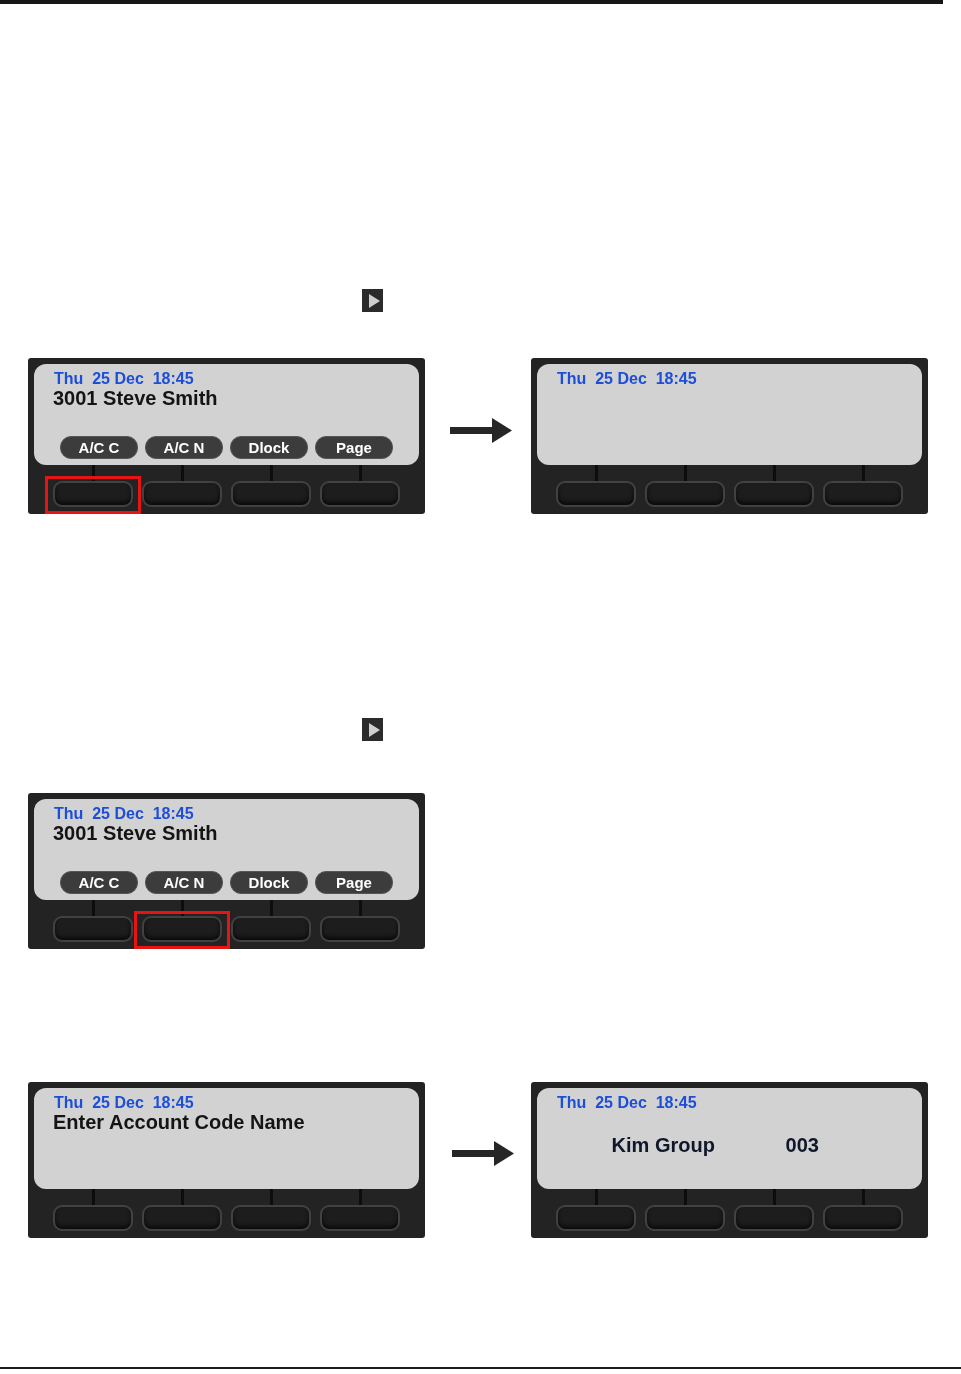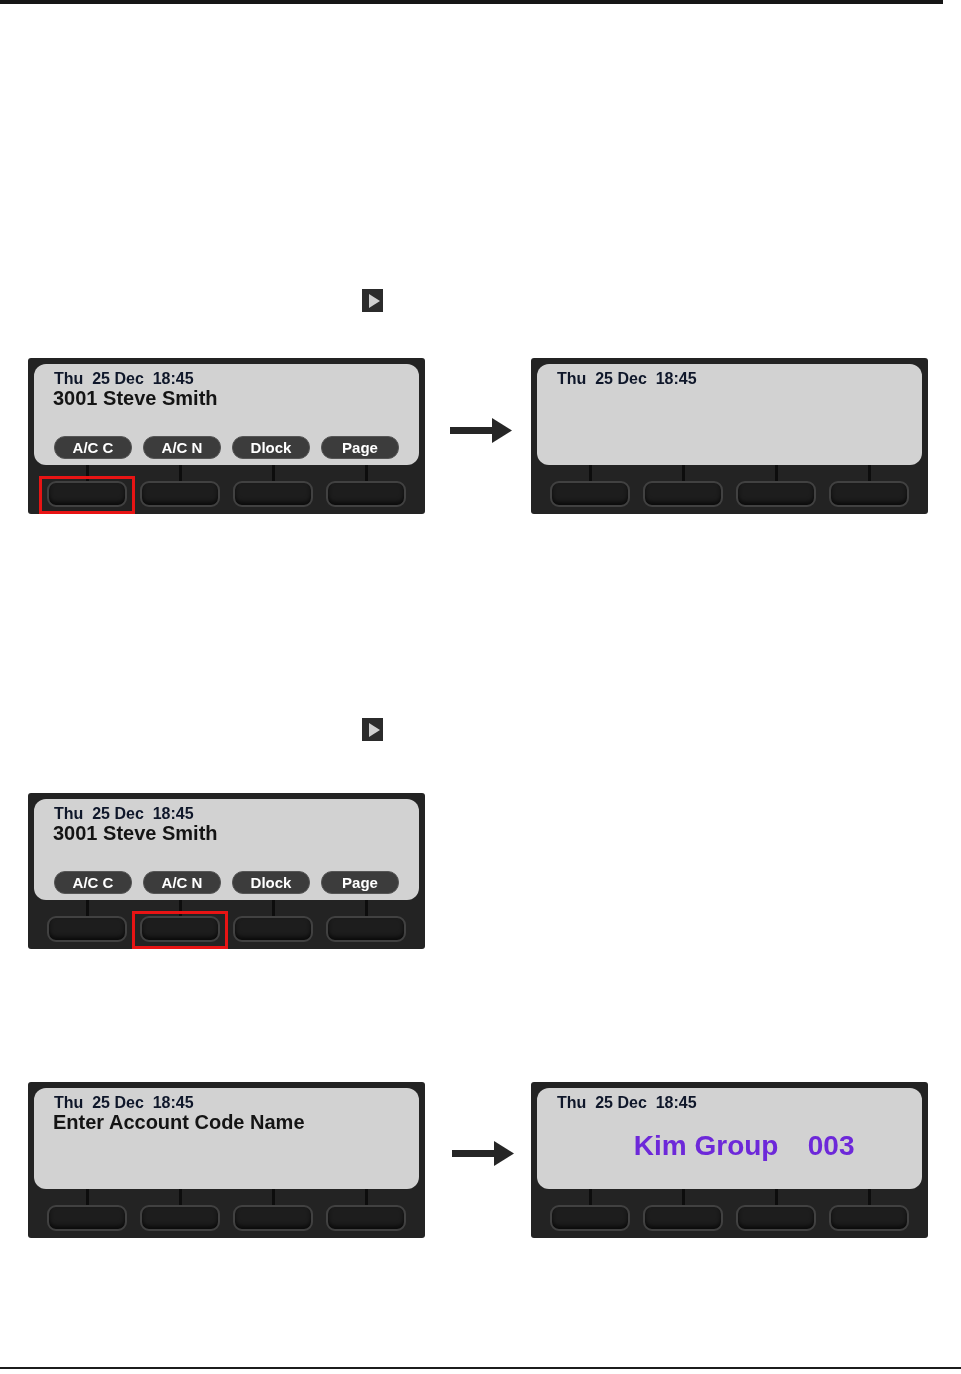--- a/index.html
+++ b/index.html
@@ -5,29 +5,29 @@
   html,body{margin:0;padding:0;background:#ffffff;}
   .page{position:relative;width:961px;height:1374px;background:#ffffff;overflow:hidden;
         font-family:"Liberation Sans","DejaVu Sans",sans-serif;}
   .top-bar{position:absolute;left:0;top:0;width:943px;height:4px;background:#161616;}
   .bottom-rule{position:absolute;left:0;top:1367px;width:961px;height:2px;background:#1c1c1c;}
 
   
   .phone{position:absolute;width:397px;height:156px;background:#232323;border-radius:3px;}
   .lcd{position:absolute;left:6px;top:6px;right:6px;height:101px;background:#d2d2d2;
        border-radius:12px;overflow:hidden;}
-  .lcd .time{position:absolute;left:20px;top:6px;font-size:16px;font-weight:600;color:#0f172a;
+  .lcd .time{position:absolute;left:20px;top:6px;font-size:16px;font-weight:600;color:#1d4ed8;
              white-space:pre;letter-spacing:0;}
   .lcd .main{position:absolute;left:19px;top:23px;font-size:20px;font-weight:bold;color:#141414;
              white-space:pre;}
   .rows{position:absolute;left:19px;top:23px;}
-  .row{font-size:28px;font-weight:bold;color:#6d28d9;line-height:23px;white-space:pre;}
+  .row{font-size:20px;font-weight:bold;color:#0f172a;line-height:23px;white-space:pre;}
   .row .name{display:inline-block;width:174px;}
   .softkeys{position:absolute;left:0;right:0;bottom:6px;}
-  .col4{display:flex;justify-content:space-between;padding:0 19px;}
+  .col4{display:flex;justify-content:space-between;padding:0 25px;}
   .cell{width:80px;display:flex;justify-content:center;position:relative;}
   .pill{width:78px;height:23px;border-radius:11px;background:#3c3c3c;border:1px solid #565656;
         color:#ffffff;font-size:15px;font-weight:bold;text-align:center;line-height:22px;
         box-sizing:border-box;}
   .connectors{position:absolute;left:0;right:0;top:107px;height:18px;}
   .connectors .line{width:3px;height:18px;background:#0d0d0d;}
   .buttons{position:absolute;left:0;right:0;top:123px;}
   .btn{width:80px;height:26px;border-radius:9px;background:#1d1d1d;border:2px solid #414141;
        box-sizing:border-box;box-shadow:inset 0 -3px 4px rgba(0,0,0,.65);}
   .red-box{position:absolute;left:-8px;right:-8px;top:-5px;bottom:-7px;border:3px solid #e81414;

